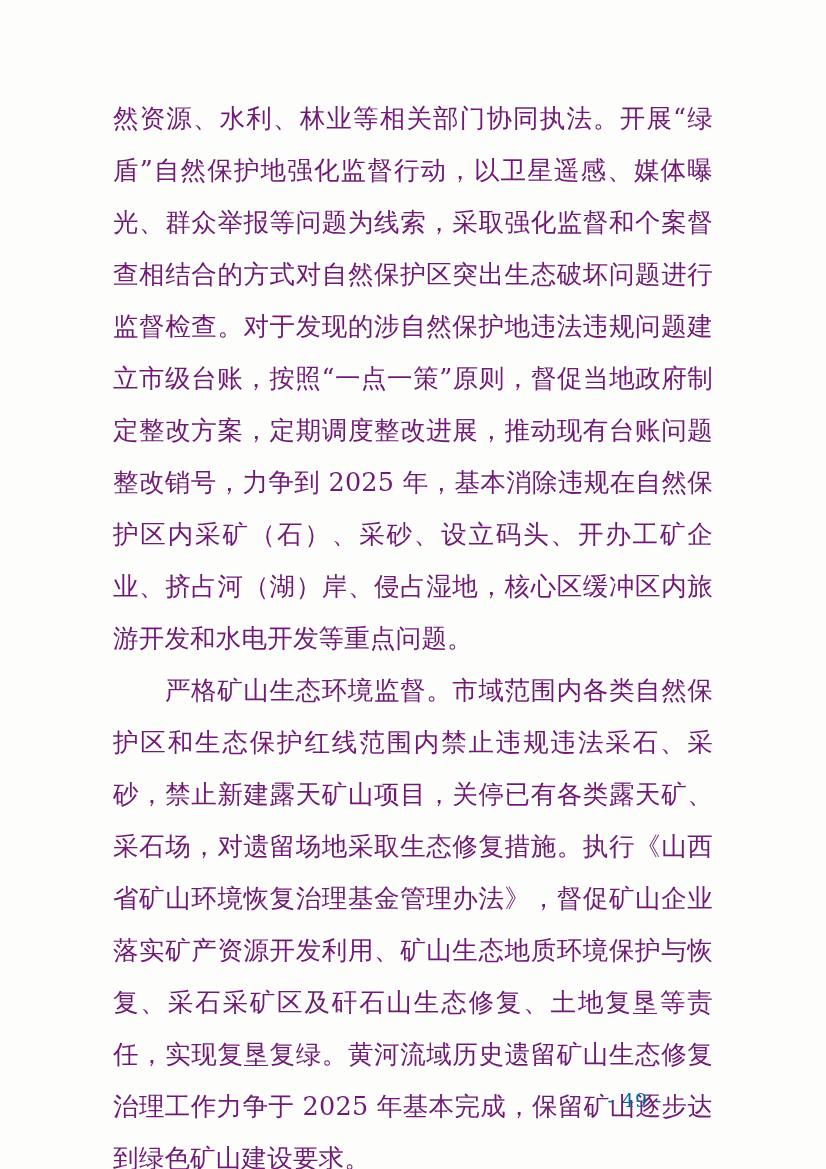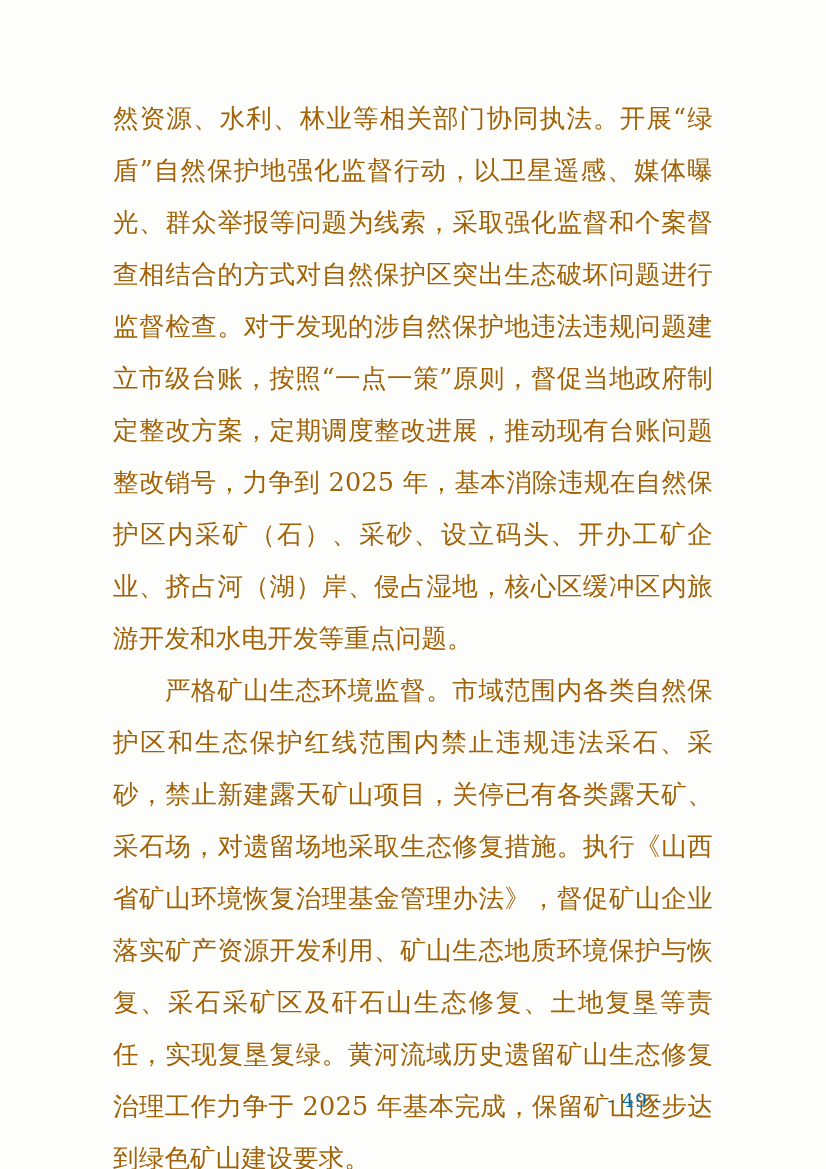--- a/index.html
+++ b/index.html
@@ -18,21 +18,21 @@
   }
   .content {
     position: absolute;
     left: 113px;
     top: 92px;
     width: 600px;
   }
   .para {
     font-size: 25.5px;
     line-height: 52px;
-    color: #a16207;
+    color: #701a75;
     text-align: justify;
     text-justify: inter-ideograph;
     letter-spacing: 0.2px;
     margin: 0 0 0 0;
   }
   .indent {
     text-indent: 52px;
   }
   .page-number {
     position: absolute;

